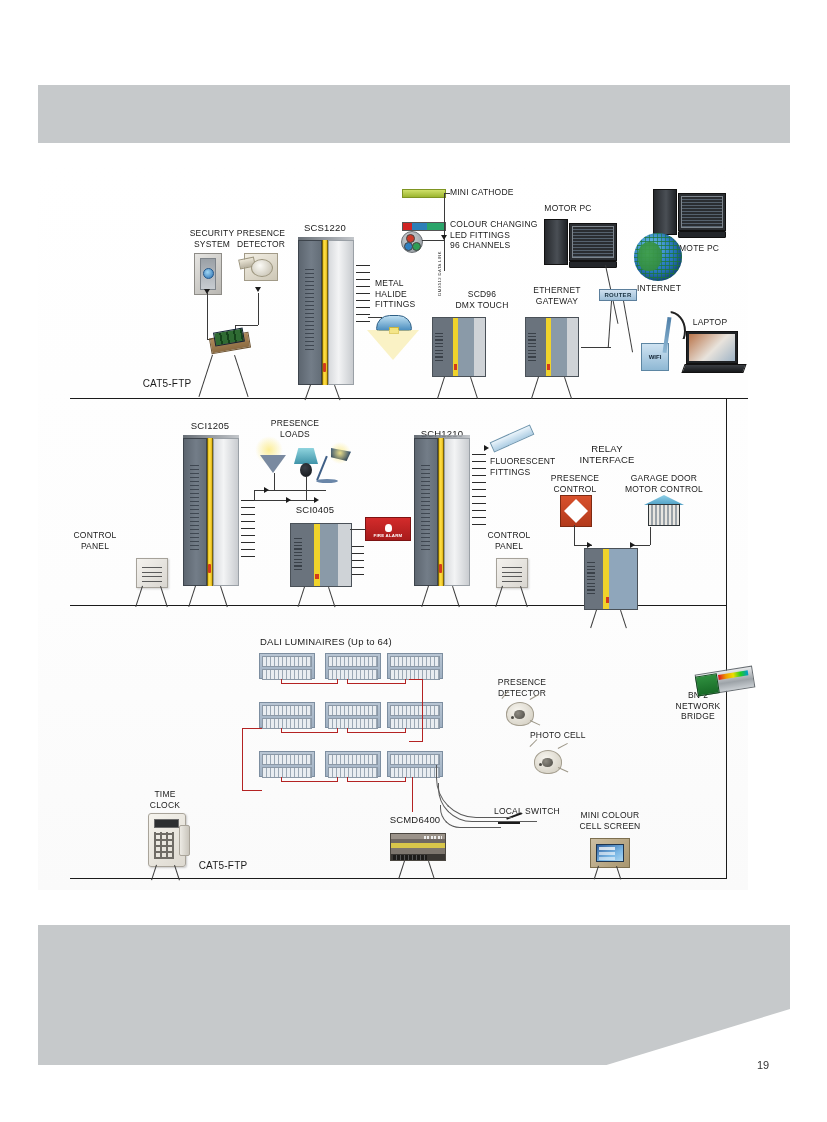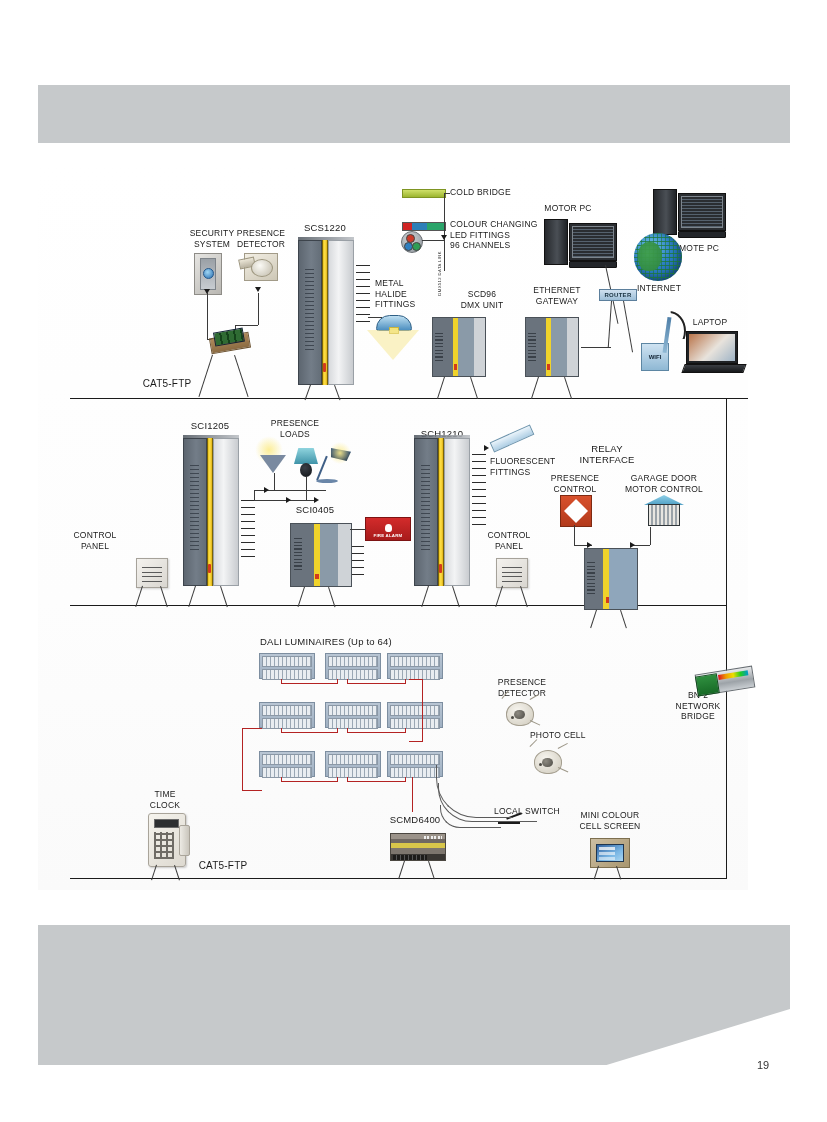--- a/index.html
+++ b/index.html
@@ -277,38 +277,38 @@
   <div class="rays" style="left:329px;top:165px;"></div>
   <div class="lbl l" style="left:337px;top:113px;width:58px;">METAL
 HALIDE
 FITTINGS</div>
   <div class="wire h thin" style="left:330px;top:152px;width:14px;"></div>
 
   <div class="wire thin" style="left:272px;top:220px;width:1.4px;height:16px;transform:rotate(20deg);transform-origin:top;"></div>
   <div class="wire thin" style="left:296px;top:220px;width:1.4px;height:16px;transform:rotate(-20deg);transform-origin:top;"></div>
 
   <div class="cold" style="left:364px;top:24px;"></div>
-  <div class="lbl l" style="left:412px;top:22px;width:90px;">COLD BRIDGE</div>
+  <div class="lbl l" style="left:412px;top:22px;width:90px;">MINI CATHODE</div>
   <div class="rgbbar" style="left:364px;top:57px;"></div>
   <div class="lbl l" style="left:412px;top:54px;width:96px;">COLOUR CHANGING
 LED FITTINGS
 96 CHANNELS</div>
   <div class="cablecut" style="left:363px;top:66px;">
     <i style="left:4px;top:2px;background:#cc3a2a;"></i>
     <i style="left:2px;top:10px;background:#2f7fbf;"></i>
     <i style="left:10px;top:10px;background:#2f9d55;"></i>
   </div>
   <div class="wire v thin" style="left:406px;top:28px;height:78px;"></div>
   <div class="wire h thin" style="left:406px;top:28px;width:6px;"></div>
   <div class="wire h thin" style="left:384px;top:75px;width:22px;"></div>
   <div class="arrow down" style="left:403px;top:70px;"></div>
   <div class="vtxt" style="left:399px;top:86px;">DMX512 DATA LINK</div>
 
   <div class="lbl" style="left:410px;top:124px;width:68px;">SCD96
-DMX UNIT</div>
+DMX TOUCH</div>
   <div class="din" style="left:394px;top:152px;width:54px;height:60px;">
     <div class="body"></div>
       <div class="v2"></div>
       <div class="led"></div>
   </div>
   <div class="wire thin" style="left:406px;top:212px;width:1.4px;height:23px;transform:rotate(18deg);transform-origin:top;"></div>
   <div class="wire thin" style="left:432px;top:212px;width:1.4px;height:23px;transform:rotate(-18deg);transform-origin:top;"></div>
 
   <div class="lbl" style="left:480px;top:120px;width:78px;">ETHERNET
 GATEWAY</div>

